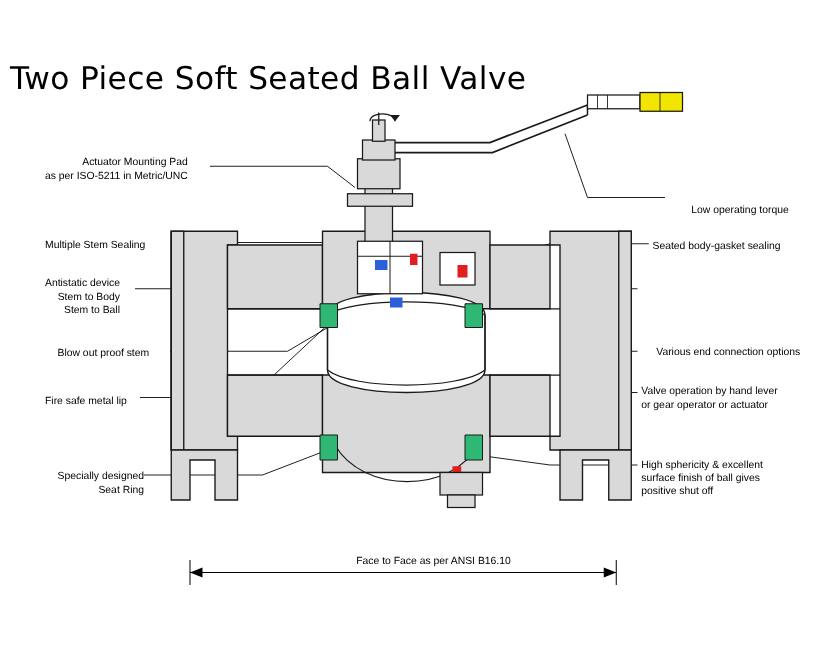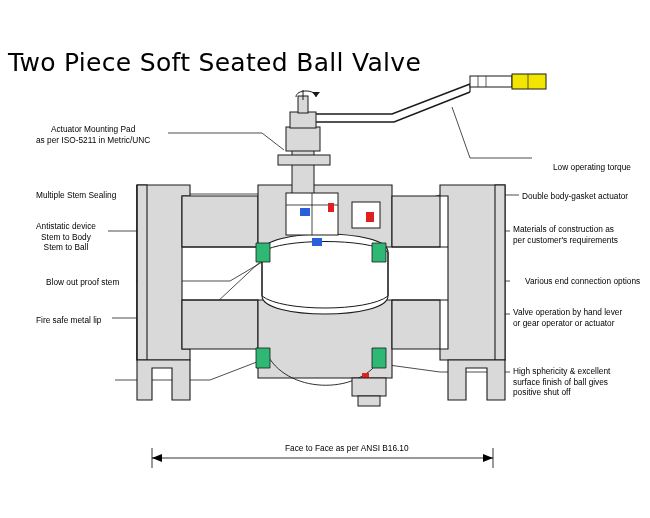--- a/index.html
+++ b/index.html
@@ -28,21 +28,21 @@
   }
   .lbl {
     position: absolute;
     font-size: 8.3px;
     line-height: 10.5px;
     color: #000000;
     white-space: pre-line;
     font-family: "Liberation Sans", sans-serif;
   }
   .lbl.right { text-align: left; }
-  .lbl.left  { text-align: center; }
+  .lbl.left  { text-align: right; }
   #svgwrap {
     position: absolute;
     left: 0; top: 0;
     width: 650px;
     height: 518px;
   }
   .dim-text {
     position: absolute;
     font-size: 8.3px;
     color: #000;
@@ -175,27 +175,27 @@
   <div class="lbl left" style="left:36px; top:190px;">Multiple Stem Sealing</div>
 
   <div class="lbl left" style="left:36px; top:221px;">Antistatic device
 Stem to Body
 Stem to Ball</div>
 
   <div class="lbl left" style="left:46px; top:277px;">Blow out proof stem</div>
 
   <div class="lbl left" style="left:36px; top:315px;">Fire safe metal lip</div>
 
+  <div class="lbl left" style="left:46px; top:375px;">Specially designed
+Seat Ring</div>
 
   <div class="lbl right" style="left:535px; top:162px;padding-left:18px;">Low operating torque</div>
 
-  <div class="lbl right" style="left:522px; top:191px;">Double body-gasket actuator</div>
-
-  <div class="lbl right" style="left:513px; top:224px;">Materials of construction as
-per customer's requirements</div>
+  <div class="lbl right" style="left:522px; top:191px;">Seated body-gasket sealing</div>
+
 
   <div class="lbl right" style="left:513px; top:276px;margin-left:12px;">Various end connection options</div>
 
   <div class="lbl right" style="left:513px; top:307px;">Valve operation by hand lever
 or gear operator or actuator</div>
 
   <div class="lbl right" style="left:513px; top:366px;">High sphericity &amp; excellent
 surface finish of ball gives
 positive shut off</div>
 

